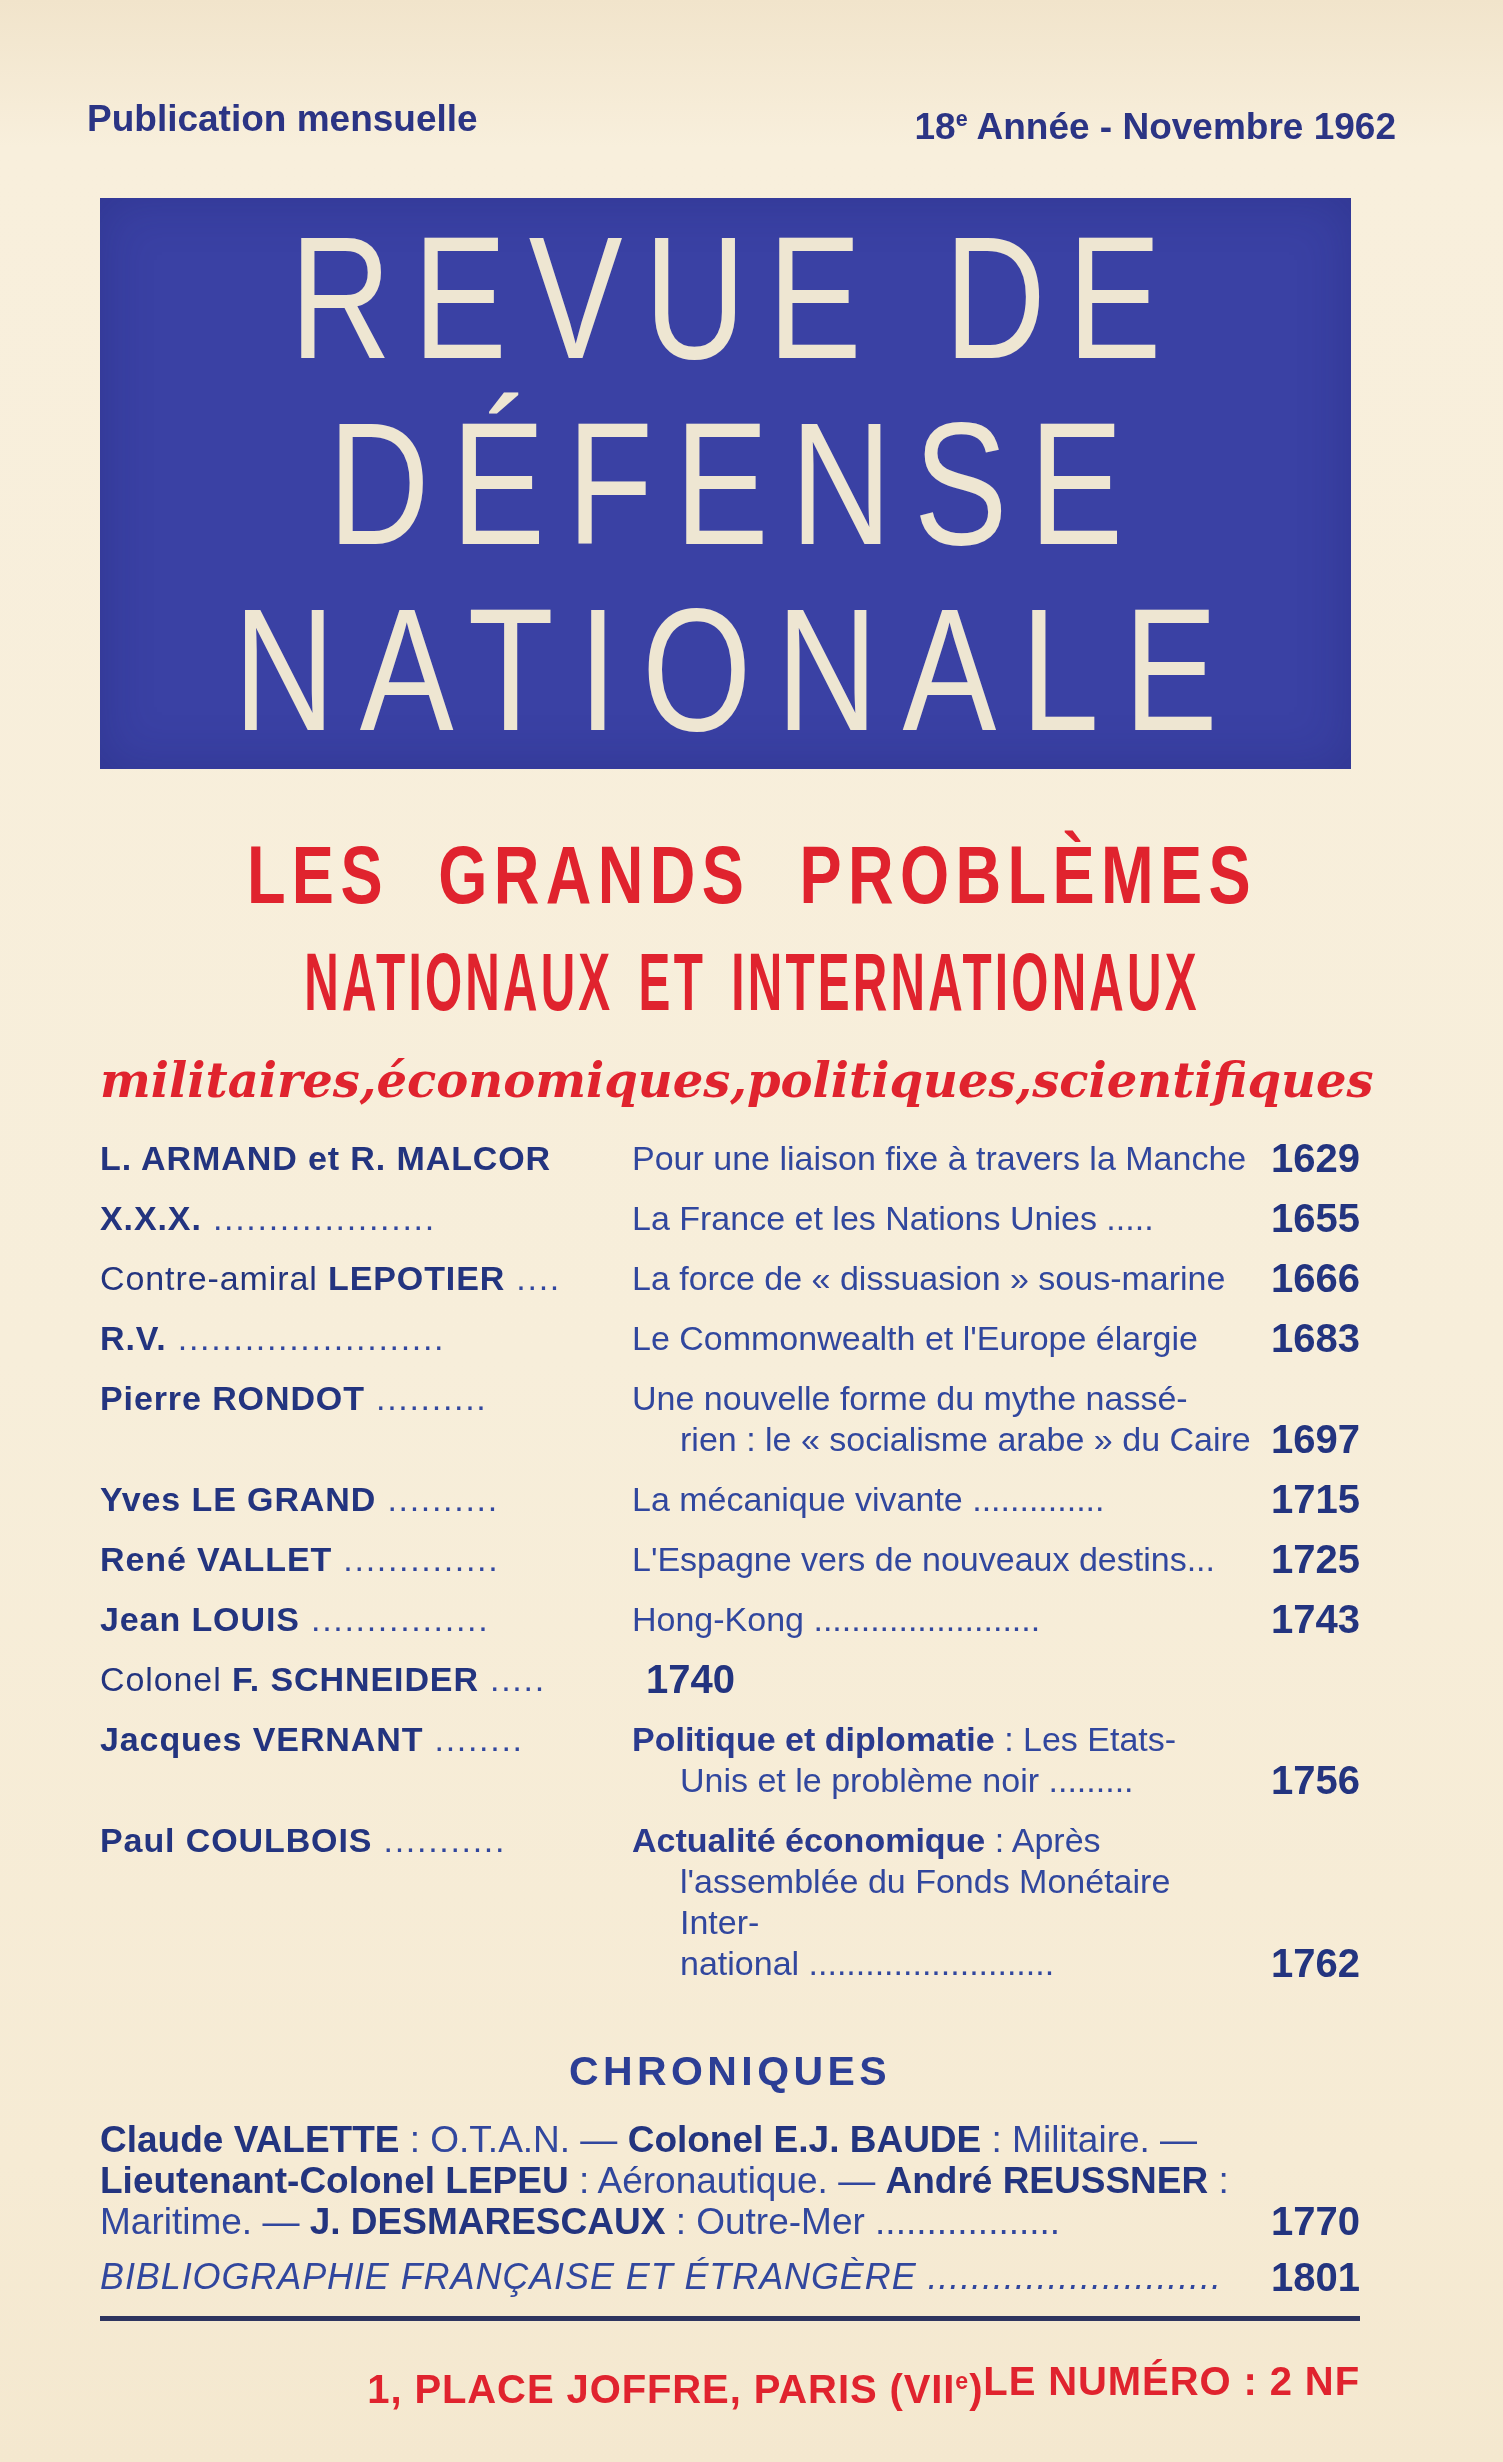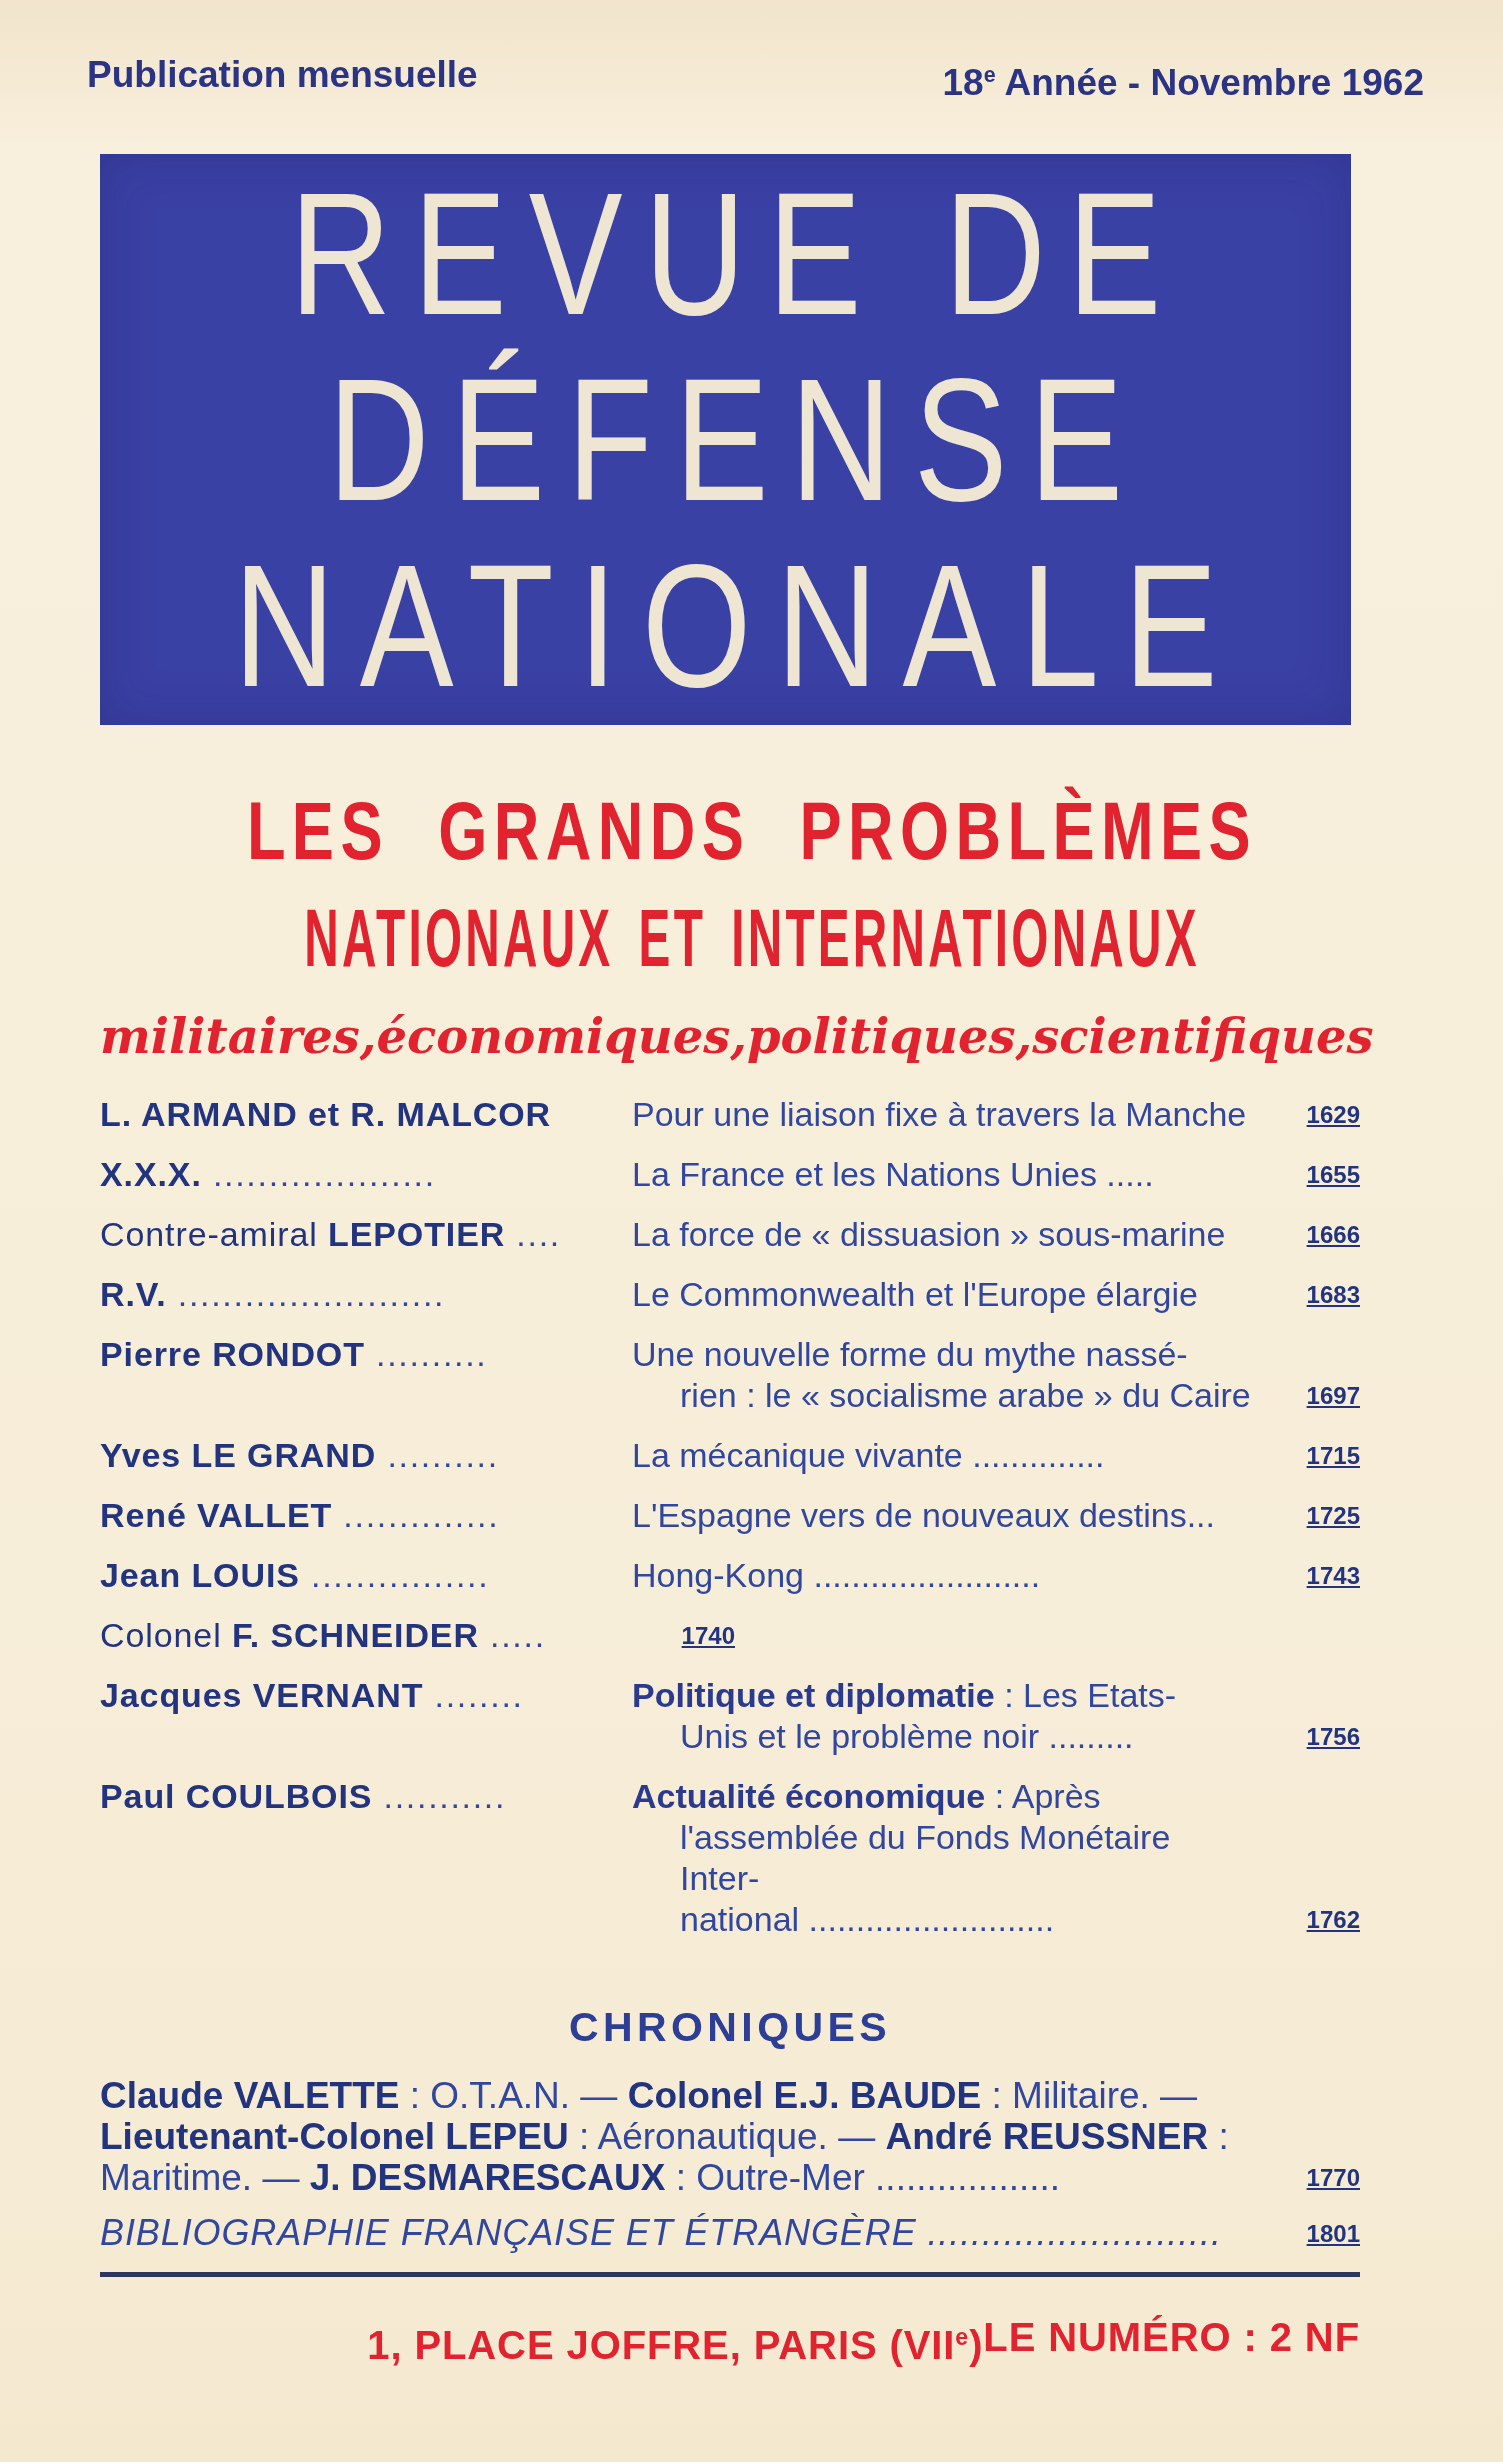--- a/index.html
+++ b/index.html
@@ -10,21 +10,21 @@
       linear-gradient(180deg,#f1e4cb 0%,#f8efdc 6%,#f7eeda 55%,#f6ebd4 88%,#f4e8cf 100%);
     font-family:"Liberation Sans",sans-serif;
     overflow:hidden;
   }
   .content{margin:0 144px 0 100px;}
   sup{font-size:58%;vertical-align:super;}
 
   
   .topline{
     display:flex;justify-content:space-between;align-items:flex-start;
-    padding-top:54px;margin:0 80px 0 87px;
+    padding-top:98px;margin:0 108px 0 87px;
     color:#2b3484;font-weight:bold;font-size:37px;line-height:42px;
   }
 
   
   .masthead{
     margin:50px 0 0 100px;width:1251px;height:571px;
     background:#3a41a4;
     box-shadow:inset 0 0 52px rgba(20,25,90,.25);
     display:flex;flex-direction:column;justify-content:center;
     text-align:center;color:#eee6d2;gap:8px;
@@ -56,21 +56,21 @@
   }
   .author-prefix{font-weight:normal;}
   .author-dots{font-weight:normal;color:#31479e;letter-spacing:1.7px;}
   .title-cell{
     flex:1;color:#31479e;line-height:41px;white-space:pre-line;
     padding-left:48px;text-indent:-48px;overflow:hidden;
   }
   .tbold{font-weight:bold;color:#2a3a8e;}
   .page-cell{
     width:103px;flex:none;display:flex;align-items:flex-end;justify-content:flex-end;
-    color:#23347f;font-weight:bold;font-size:24px;line-height:41px;text-decoration:underline;
+    color:#23347f;font-weight:bold;font-size:40px;line-height:41px;
   }
 
   
   .chron-head{
     margin-top:63px;text-align:center;color:#2c3e95;font-weight:bold;
     font-size:41px;line-height:48px;letter-spacing:4.4px;
   }
   .chron-row{display:flex;margin-top:24.4px;font-size:37px;}
   .chron-par{flex:1;color:#31479e;line-height:41px;white-space:pre-line;overflow:hidden;}
   .chron-par .b{font-weight:bold;color:#23347f;}

